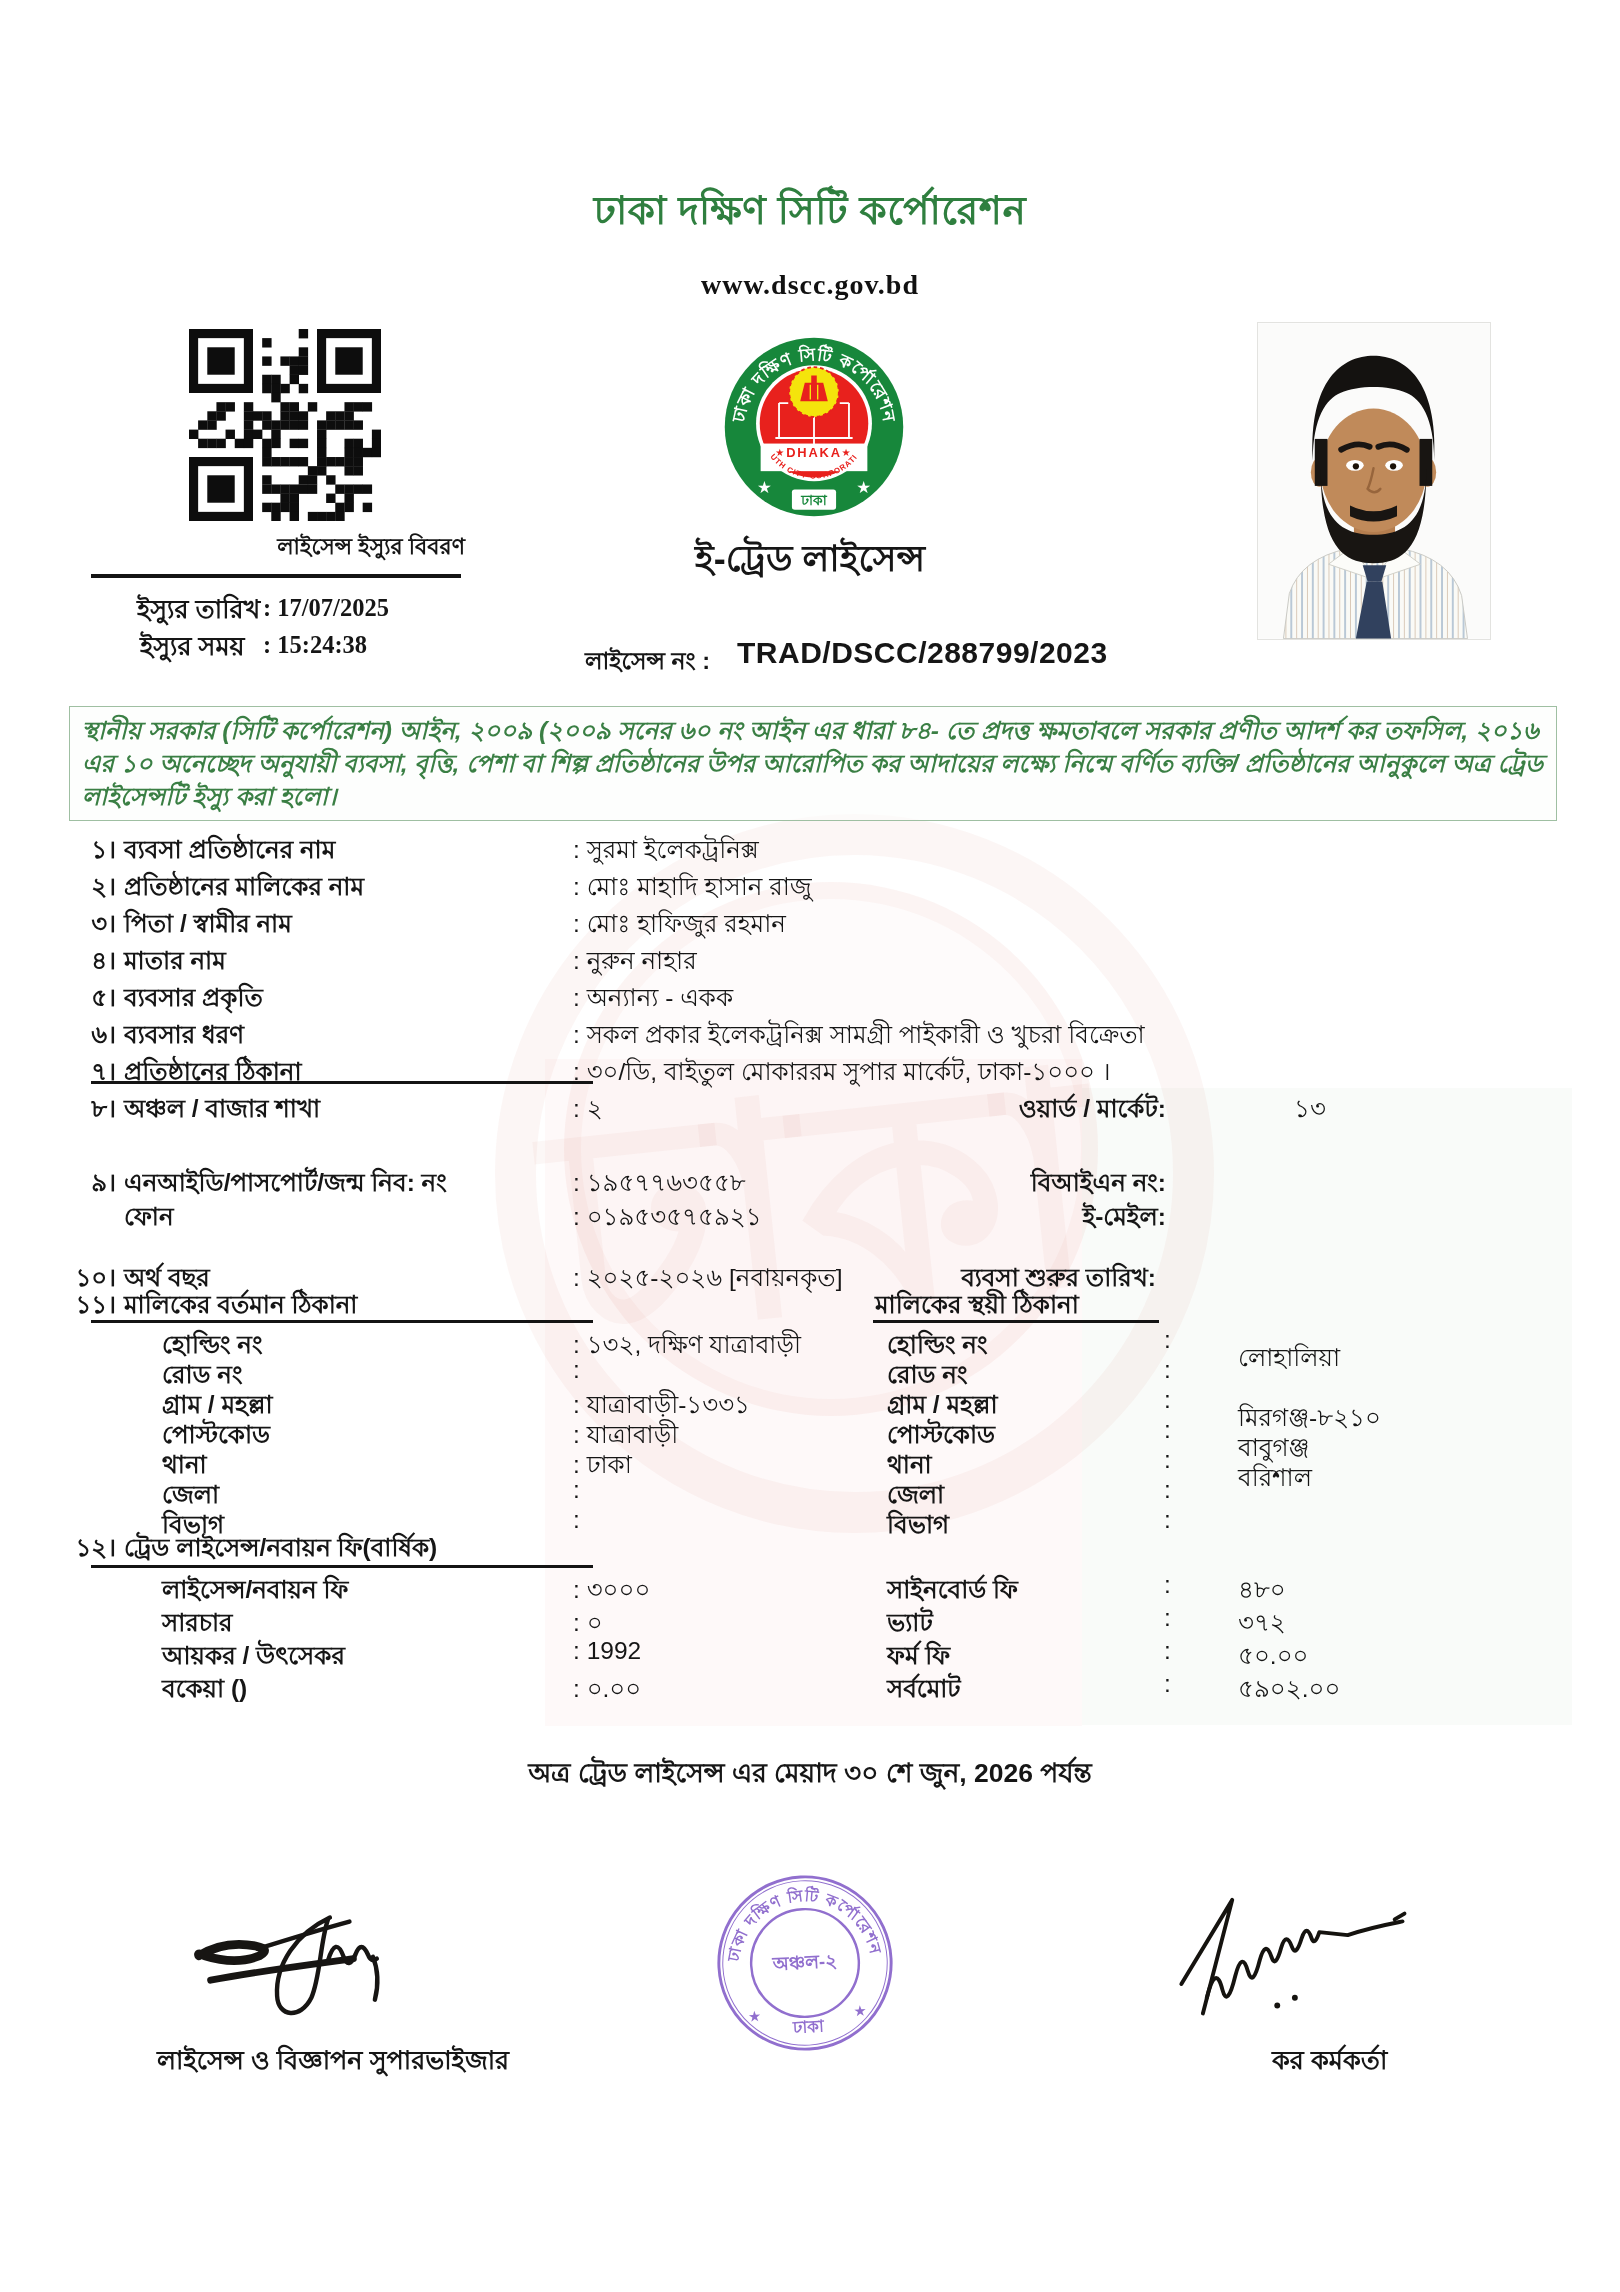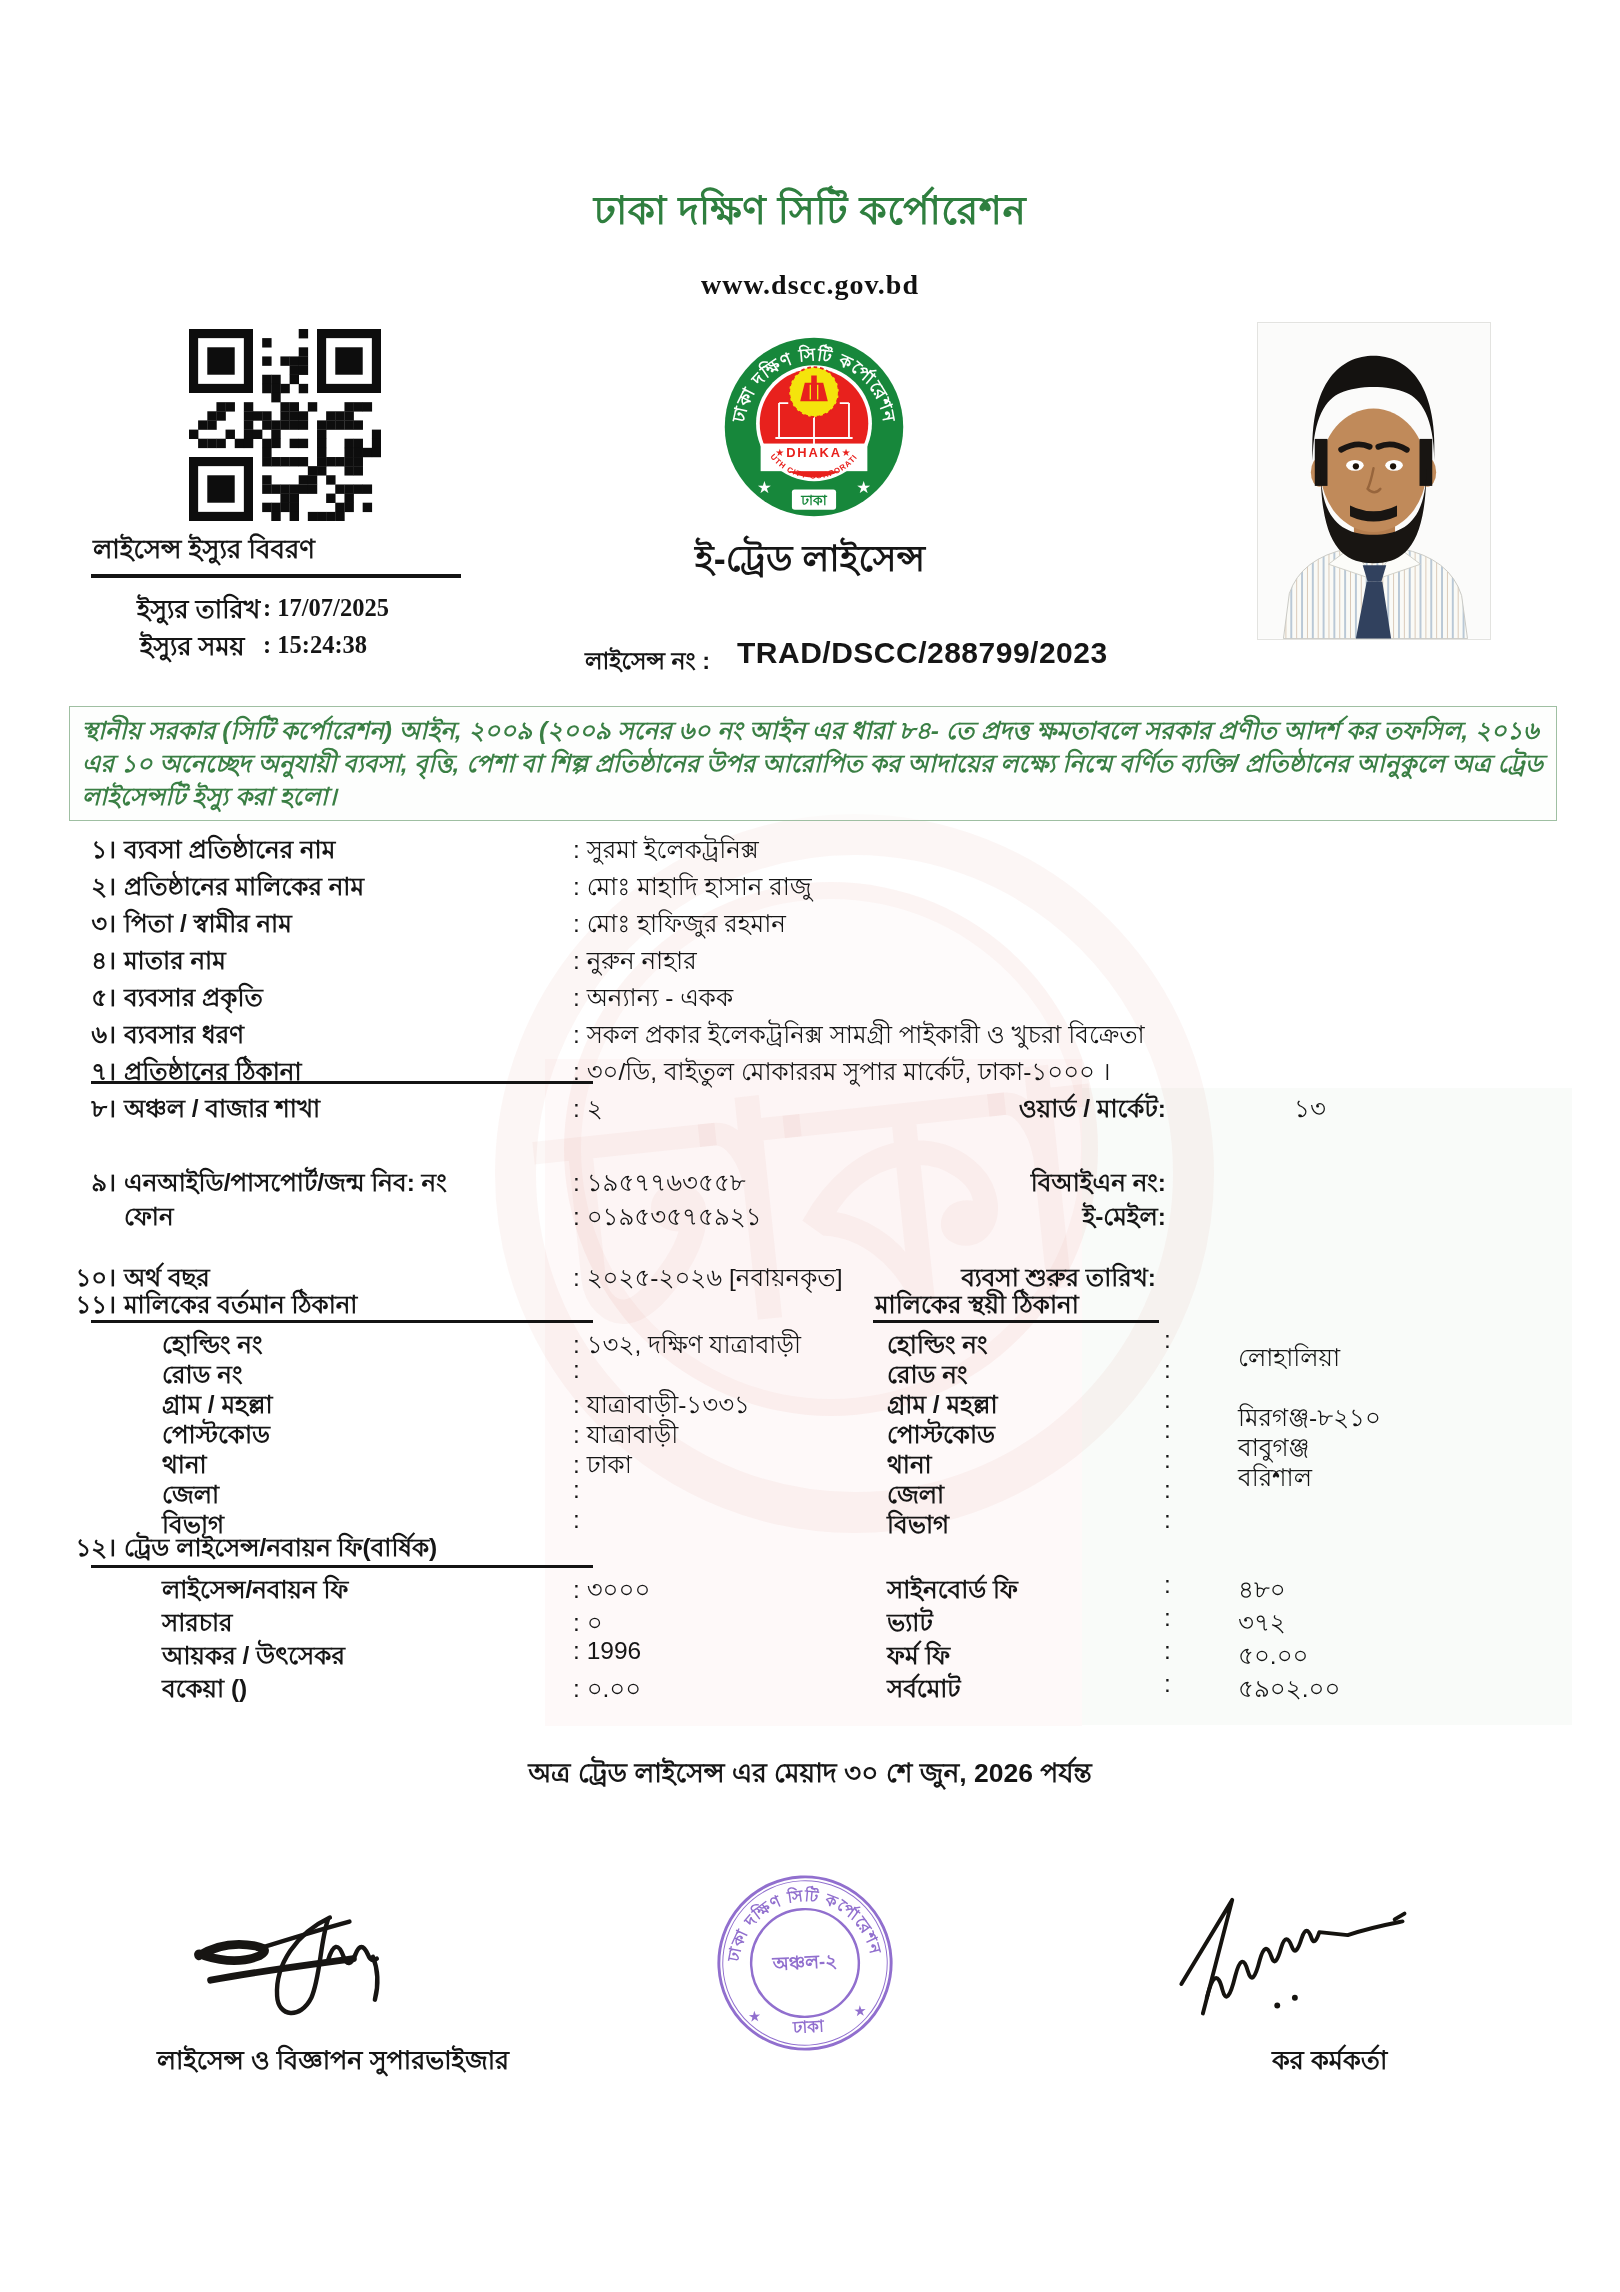--- a/index.html
+++ b/index.html
@@ -16,21 +16,21 @@
            border:17.6px solid rgba(205,85,70,0.045);background:rgba(235,150,135,0.035);}
   .wm-col-pink{position:absolute;left:545px;top:1059px;width:537px;height:667px;background:rgba(235,140,130,0.05);}
   .wm-col-green{position:absolute;left:1082px;top:1088px;width:490px;height:637px;background:rgba(150,195,150,0.06);}
   .wm-glyph{position:absolute;left:549px;top:1059px;font-size:294px;font-weight:700;color:rgba(205,90,75,0.05);
             transform:rotate(-6deg);line-height:1;}
 
   
   .org-name{top:180px;font-size:39px;letter-spacing:0.5px;color:#2f7f3f;}
   .website{top:269px;font-size:28px;font-family:"Liberation Serif",serif;letter-spacing:1px;color:#111;}
   .qr{left:189px;top:329px;}
-  .qr-caption{left:93px;top:529px;width:372px;text-align:left;font-size:26px;font-weight:700;}
+  .qr-caption{left:93px;top:529px;width:372px;text-align:right;font-size:22px;font-weight:700;}
   .hline{background:#141414;}
   .issue-row-label{font-size:25.5px;font-weight:700;}
   .issue-val{font-family:"Liberation Serif",serif;font-size:24.5px;font-weight:700;}
   .issue-val::before{content:": ";}
   .etrade-title{top:531px;font-size:36px;}
   .lic-label{left:585px;top:643px;font-size:23.5px;font-weight:700;}
   .lic-no{left:737px;top:636px;font-size:30px;font-weight:700;letter-spacing:0.5px;}
   .photo{left:1258px;top:323px;width:232px;height:316px;box-shadow:0 0 0 1px #e3e3e0;}
 
   
@@ -446,21 +446,21 @@
     </div>
     <div class="row-fee">
       <span class="sublbl">সারচার</span>
       <span class="val">০</span>
       <span class="r2lbl">ভ্যাট</span>
       <span class="r2colon"></span>
       <span class="r2val">৩৭২</span>
     </div>
     <div class="row-fee">
       <span class="sublbl">আয়কর / উৎসেকর</span>
-      <span class="val">1996</span>
+      <span class="val">1992</span>
       <span class="r2lbl">ফর্ম ফি</span>
       <span class="r2colon"></span>
       <span class="r2val">৫০.০০</span>
     </div>
     <div class="row-fee">
       <span class="sublbl">বকেয়া ()</span>
       <span class="val">০.০০</span>
       <span class="r2lbl">সর্বমোট</span>
       <span class="r2colon"></span>
       <span class="r2val">৫৯০২.০০</span>

